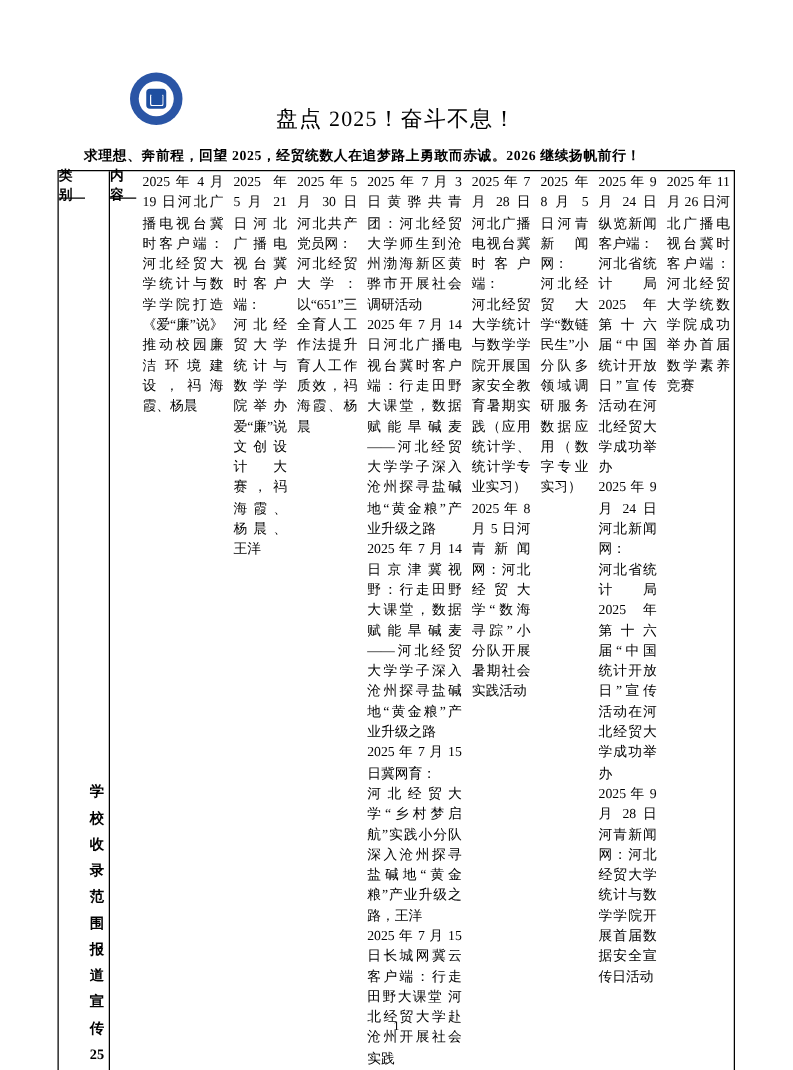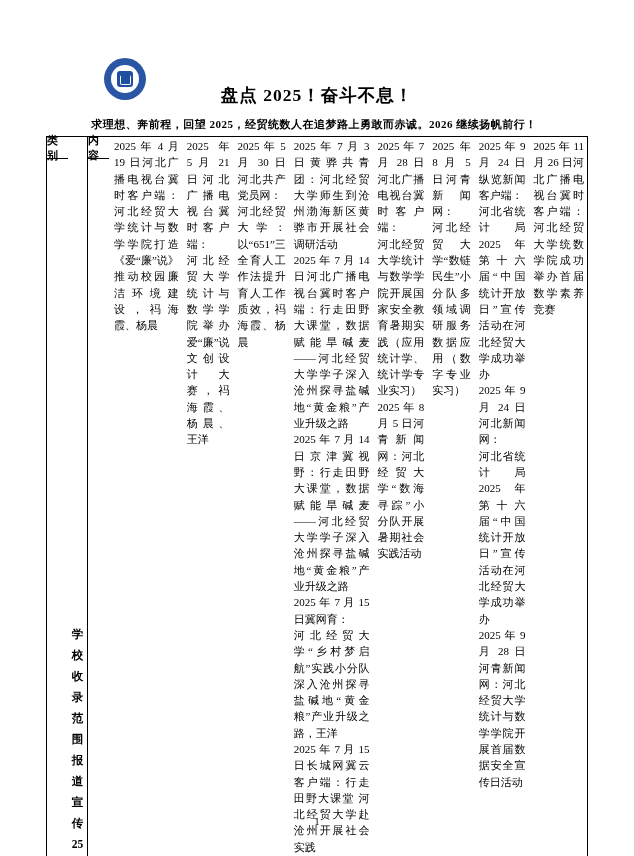--- a/index.html
+++ b/index.html
@@ -26,25 +26,25 @@
   .logo-core{
     position:absolute;left:6px;top:6px;width:16px;height:16px;
     border-radius:3px;background:#1e4fa0;
   }
   .logo-core::after{
     content:"";position:absolute;left:3px;top:4px;width:9px;height:8px;
     border:1.6px solid #fff;border-top-color:transparent;border-radius:2px;
   }
   .title{
     position:absolute;left:0;top:83px;width:634px;
-    text-align:center;font-size:17.5px;font-weight:bold;letter-spacing:1px;
+    text-align:center;font-size:17.5px;font-weight:normal;letter-spacing:1px;
   }
   .subtitle{
     position:absolute;left:0;top:117px;width:580px;
-    text-align:center;font-size:11px;font-weight:bold;letter-spacing:0.5px;padding-left:24px;
+    text-align:center;font-size:11px;font-weight:bold;letter-spacing:0.5px;
   }
 
   
   .doc-table{
     position:absolute;left:46px;top:136px;width:542px;
     border:1px solid #000;
     display:flex;align-items:stretch;
     box-sizing:border-box;
   }
   .col-category{

